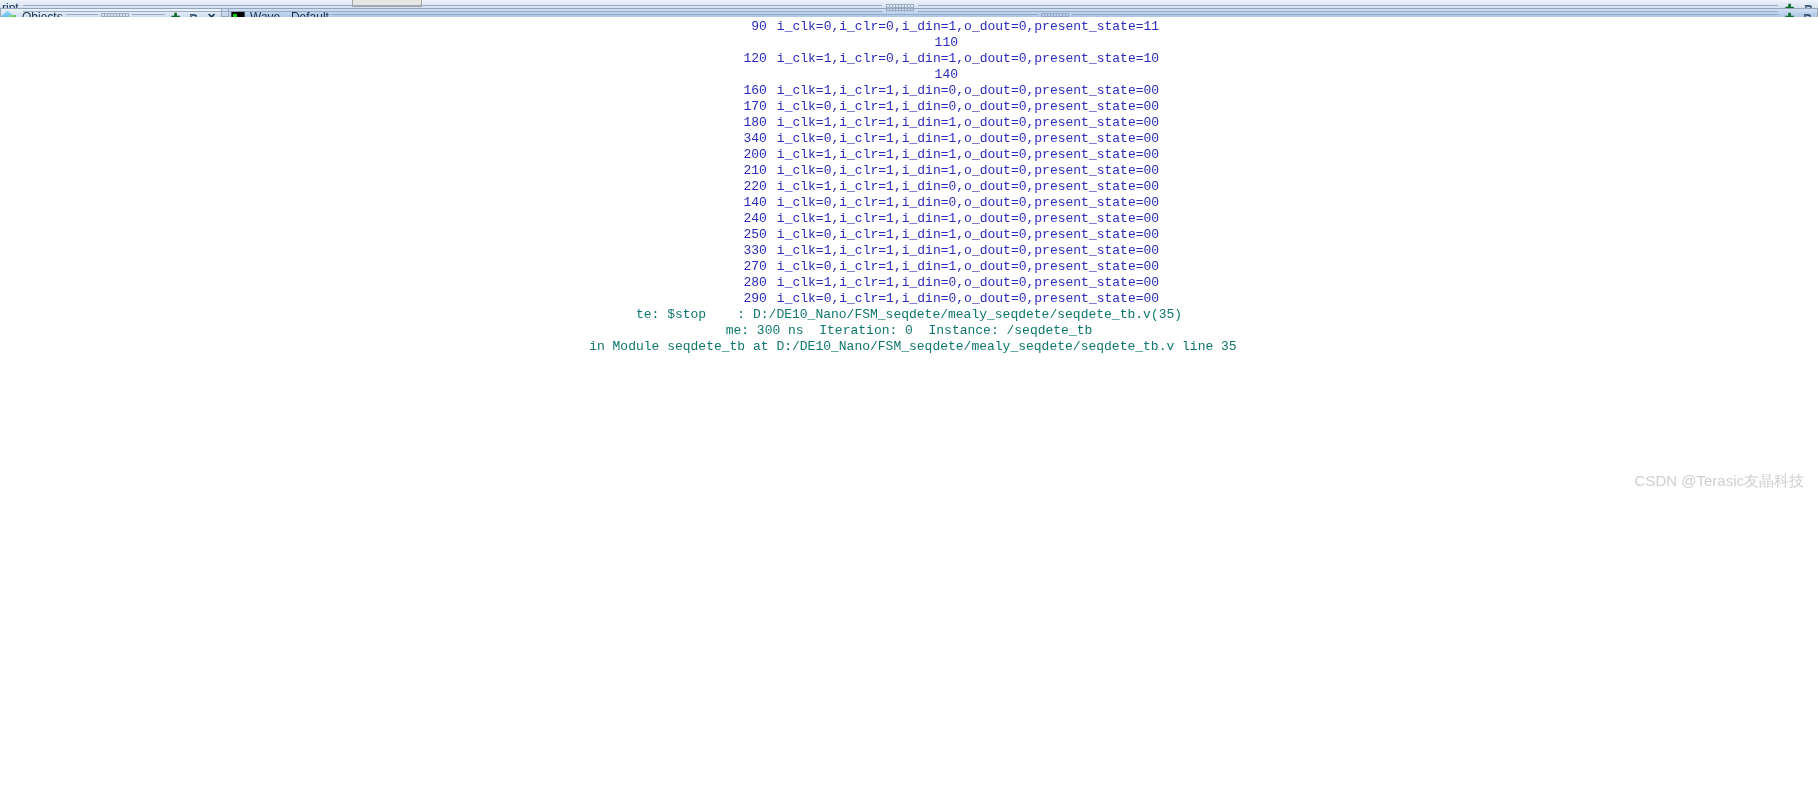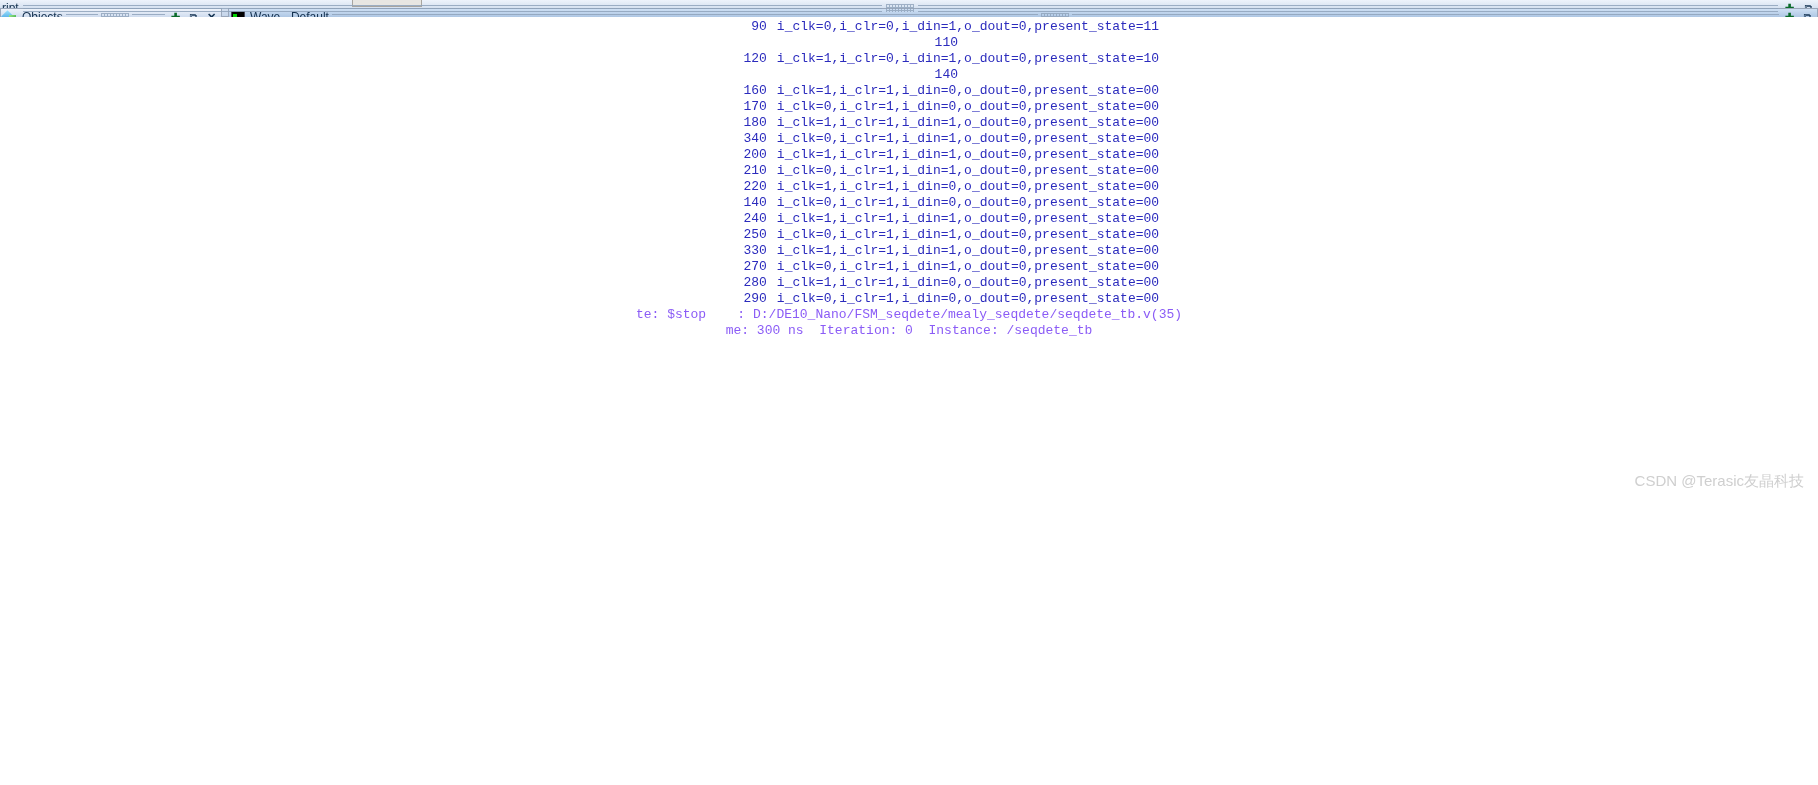--- a/index.html
+++ b/index.html
@@ -152,21 +152,21 @@
   
   #transcript { left:0px; top:278px; width:1818px; height:507px; background:#fff; }
   .tr-title { height:17px; display:flex; align-items:center; gap:4px;
      background: linear-gradient(to bottom,#eef3fb 0%,#d3dfef 55%,#c5d5ea 100%);
      border-bottom:1px solid #9aa7ba; padding:0 2px;}
   .tr-body { position:relative; background:#fff; height:490px; overflow:hidden;
      font-family:"Liberation Mono", monospace; font-size:13px; }
   .tr-line { height:16px; display:flex; white-space:pre;justify-content:center; }
   .tr-num { width:118px; text-align:right; padding-right:10px; color:#2b2bbd; }
   .tr-txt { color:#2b2bbd; }
-  .tr-foot { color:#8b5cf6; padding-left:0px; }
+  .tr-foot { color:#0f766e; padding-left:0px; }
   .watermark { position:absolute; right:14px; bottom:16px; color:#cfcfcf;
      font-size:15px; font-family:"Liberation Sans",sans-serif;}
 
   .topstub { position:absolute; left:352px; top:0; width:70px; height:7px;
      background:#e8e6e2; border:1px solid #a8a5a0; border-top:none;}
 </style>
 </head>
 <body>
 
 <div id="root">
@@ -553,18 +553,19 @@
           <div class="tr-line"><span class="tr-num">240</span><span class="tr-txt">i_clk=1,i_clr=1,i_din=1,o_dout=0,present_state=00</span></div>
           <div class="tr-line"><span class="tr-num">250</span><span class="tr-txt">i_clk=0,i_clr=1,i_din=1,o_dout=0,present_state=00</span></div>
           <div class="tr-line"><span class="tr-num">330</span><span class="tr-txt">i_clk=1,i_clr=1,i_din=1,o_dout=0,present_state=00</span></div>
           <div class="tr-line"><span class="tr-num">270</span><span class="tr-txt">i_clk=0,i_clr=1,i_din=1,o_dout=0,present_state=00</span></div>
           <div class="tr-line"><span class="tr-num">280</span><span class="tr-txt">i_clk=1,i_clr=1,i_din=0,o_dout=0,present_state=00</span></div>
           <div class="tr-line"><span class="tr-num">290</span><span class="tr-txt">i_clk=0,i_clr=1,i_din=0,o_dout=0,present_state=00</span></div>
         </div>
       <div id="trfoot">
           <div class="tr-line tr-foot">te: $stop    : D:/DE10_Nano/FSM_seqdete/mealy_seqdete/seqdete_tb.v(35)</div>
           <div class="tr-line tr-foot">me: 300 ns  Iteration: 0  Instance: /seqdete_tb</div>
+          <div class="tr-line tr-foot"> in Module seqdete_tb at D:/DE10_Nano/FSM_seqdete/mealy_seqdete/seqdete_tb.v line 35</div>
         </div>
       <div class="watermark">CSDN @Terasic友晶科技</div>
     </div>
   </div>
 
 </div>
 
 </body></html>

